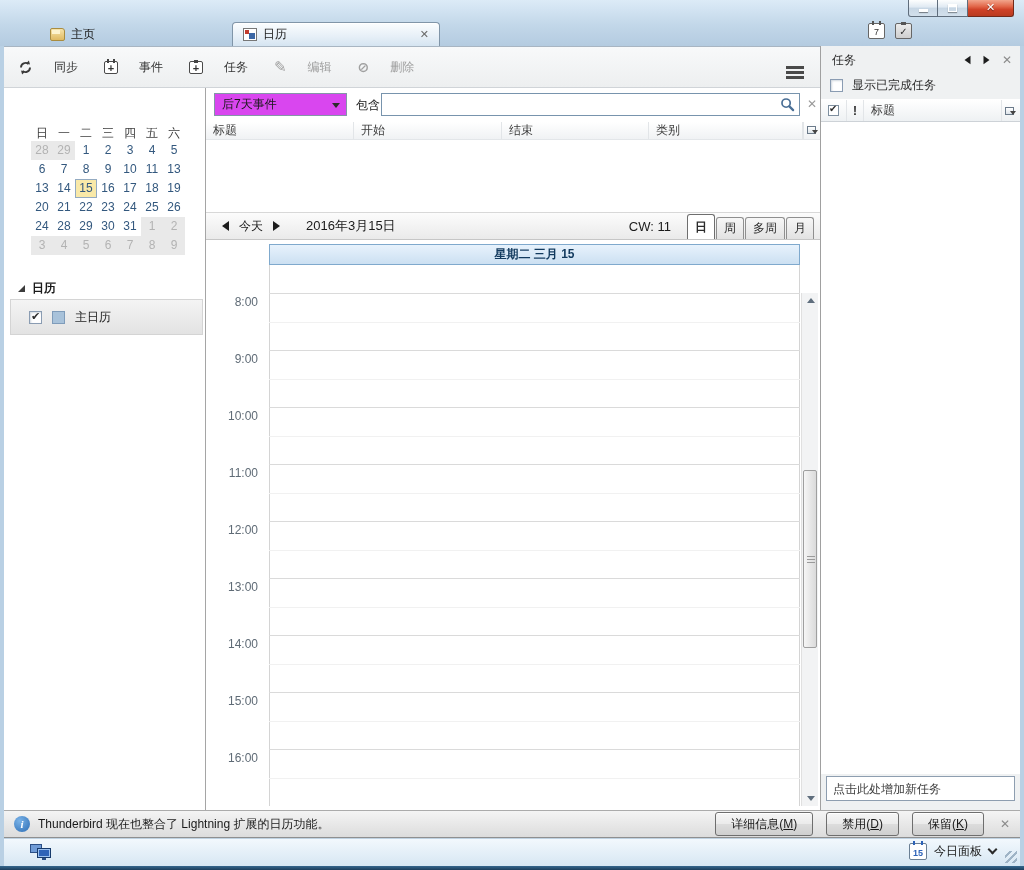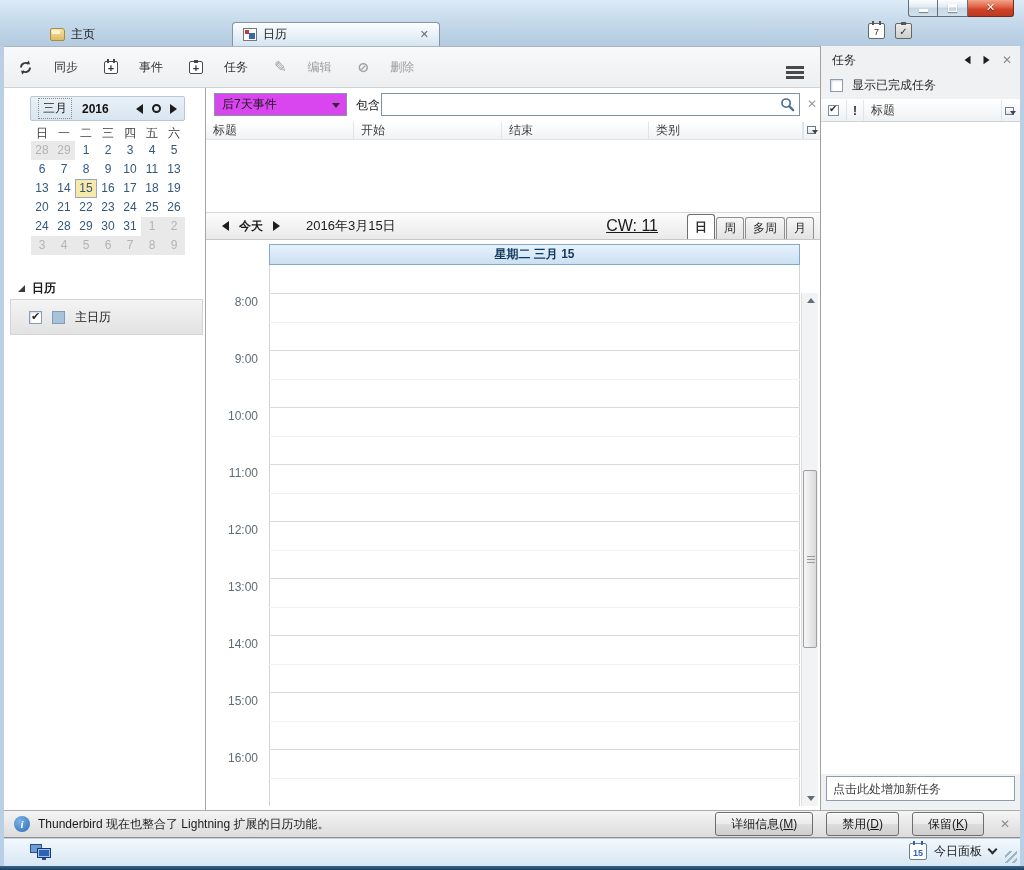--- a/index.html
+++ b/index.html
@@ -126,23 +126,23 @@
   .picker-cell{ position:absolute; right:0; top:0; width:17px; bottom:0; border-left:1px solid #e2e5e8; }
   .picker-ico{ position:absolute; left:3px; top:4px; width:9px; height:8px; border:1px solid #6b7a8a;
           background:linear-gradient(#fff,#dde4ea); }
   .picker-ico::after{ content:""; position:absolute; right:-3px; bottom:-4px; width:0; height:0;
           border:3px solid transparent; border-top:4px solid #444; }
   .el-body{ position:absolute; left:0; right:0; top:52px; height:72px; background:#fff; }
 
   .day-nav{ position:absolute; left:0; right:0; top:124px; height:28px;
           background:linear-gradient(#fcfcfc,#eaeaea); border-top:1px solid #d8d8d8;
           border-bottom:1px solid #c6c6c6; display:flex; align-items:center; padding-left:16px; }
-  .nav-today{ margin:0 10px; color:#1a1a1a;font-weight:bold; }
+  .nav-today{ margin:0 10px; color:#1a1a1a; }
   .nav-date{ margin-left:26px; font-size:13px; color:#1a1a1a; }
-  .nav-cw{ margin-left:auto; font-size:16px; color:#1a1a1a; margin-right:29px;text-decoration:underline; }
+  .nav-cw{ margin-left:auto; font-size:13px; color:#1a1a1a; margin-right:16px; }
   .view-tabs{ display:flex; align-items:flex-end; align-self:flex-end; margin-right:6px; gap:1px; }
   .view-tab{ height:22px; padding:0 7px; line-height:21px; border:1px solid #8f8f8f; border-bottom:none;
           border-radius:3px 3px 0 0; background:linear-gradient(#f7f7f7,#e2e2e2); color:#2b2b2b; }
   .view-tab.active{ height:25px; line-height:24px; background:#fff; font-weight:bold; border-color:#6e6e6e; }
 
   .day-area{ position:absolute; left:0; right:0; top:152px; bottom:0; background:#fff; }
   .day-header{ position:absolute; left:63px; width:531px; top:4px; height:21px;
           border:1px solid #7fa9cd; background:linear-gradient(#e7f2fc,#cce0f2);
           text-align:center; line-height:19px; font-weight:bold; color:var(--day-header-text); }
   .day-col-frame{ position:absolute; left:63px; width:531px; top:25px; bottom:4px;
@@ -283,29 +283,20 @@
   </div>
   <div class="tbtn disabled">
     <span class="ico-cancel"></span>
     <span>删除</span>
   </div>
   <div class="menu-hit"></div>
   <div class="ico-menu"></div>
 </div>
 
 <div class="abs sidebar">
-  <div class="mm-head">
-    <span class="mm-month">三月</span>
-    <span class="mm-year">2016</span>
-    <span class="mm-nav">
-      <span class="tri tri-l"></span>
-      <span class="mm-circle"></span>
-      <span class="tri tri-r"></span>
-    </span>
-  </div>
   <div class="mm-wd-row">
       <div class="mm-cell mm-wd">日</div>
       <div class="mm-cell mm-wd">一</div>
       <div class="mm-cell mm-wd">二</div>
       <div class="mm-cell mm-wd">三</div>
       <div class="mm-cell mm-wd">四</div>
       <div class="mm-cell mm-wd">五</div>
       <div class="mm-cell mm-wd">六</div>
     </div>
   <div class="mm-grid">

